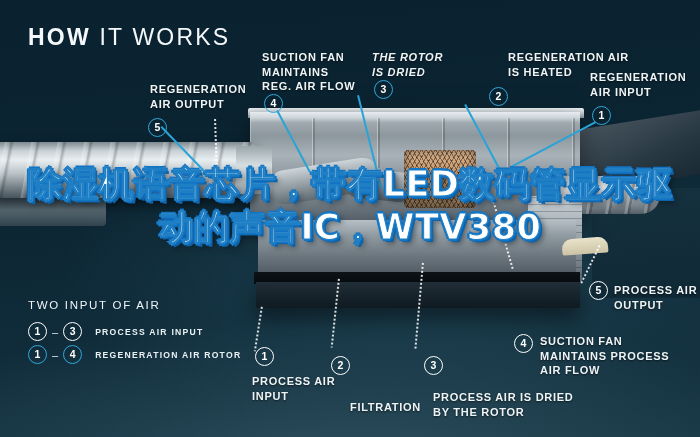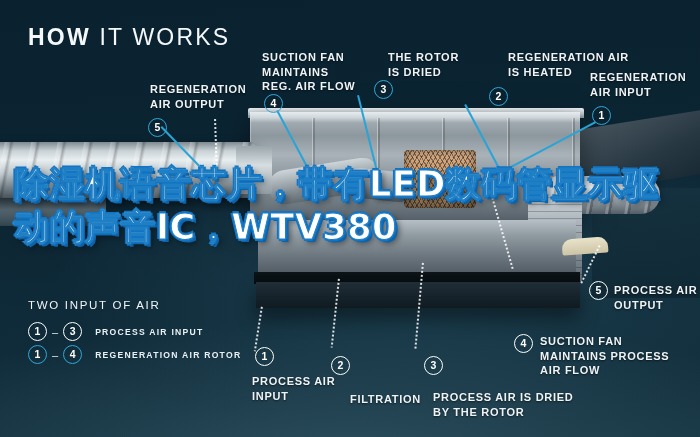--- a/index.html
+++ b/index.html
@@ -211,21 +211,21 @@
   }
   .legend-row .lbl {
     margin-left:13px; color:#eaf1f4;
     font-size:8.6px; font-weight:700; letter-spacing:1.25px;
   }
   .legend-row .marker { position:static; }
 
   
   #overlay {
     position:absolute; left:0; right:0; top:163px;
-    text-align:left;
+    text-align:center;
     font-size:35px;
     font-weight:700;
     line-height:1.24;
     letter-spacing:.5px;
     color:#ffffff;
     font-family:"DejaVu Sans","Liberation Sans",sans-serif;
     -webkit-text-stroke:1px #1f7fc4;
     text-shadow:
        2px 0 0 #1374c4,  -2px 0 0 #1374c4,
        0 2px 0 #1374c4,  0 -2px 0 #1374c4,
@@ -301,42 +301,42 @@
 
   <div class="callout" style="left:150px;top:82px;">REGENERATION
 AIR OUTPUT</div>
   <div class="marker blue" style="left:148px;top:118px;">5</div>
 
   <div class="callout" style="left:262px;top:50px;">SUCTION FAN
 MAINTAINS
 REG. AIR FLOW</div>
   <div class="marker blue" style="left:264px;top:94px;">4</div>
 
-  <div class="callout" style="left:388px;top:50px;">THE ROTOR
+  <div class="callout" style="left:372px;top:50px;font-style:italic;">THE ROTOR
 IS DRIED</div>
   <div class="marker blue" style="left:374px;top:80px;">3</div>
 
   <div class="callout" style="left:508px;top:50px;">REGENERATION AIR
 IS HEATED</div>
   <div class="marker blue" style="left:489px;top:87px;">2</div>
 
   <div class="callout" style="left:590px;top:70px;">REGENERATION
 AIR INPUT</div>
   <div class="marker blue" style="left:592px;top:106px;">1</div>
 
   <div class="marker white" style="left:589px;top:281px;">5</div>
   <div class="callout" style="left:614px;top:283px;">PROCESS AIR
 OUTPUT</div>
 
   <div class="marker white" style="left:255px;top:347px;">1</div>
   <div class="callout" style="left:252px;top:374px;">PROCESS AIR
 INPUT</div>
 
   <div class="marker white" style="left:331px;top:356px;">2</div>
-  <div class="callout" style="left:350px;top:392px;text-align:center;">FILTRATION</div>
+  <div class="callout" style="left:350px;top:400px;text-align:center;">FILTRATION</div>
 
   <div class="marker white" style="left:424px;top:356px;">3</div>
   <div class="callout" style="left:433px;top:390px;">PROCESS AIR IS DRIED
 BY THE ROTOR</div>
 
   <div class="marker white" style="left:514px;top:334px;">4</div>
   <div class="callout" style="left:540px;top:334px;">SUCTION FAN
 MAINTAINS PROCESS
 AIR FLOW</div>
 

